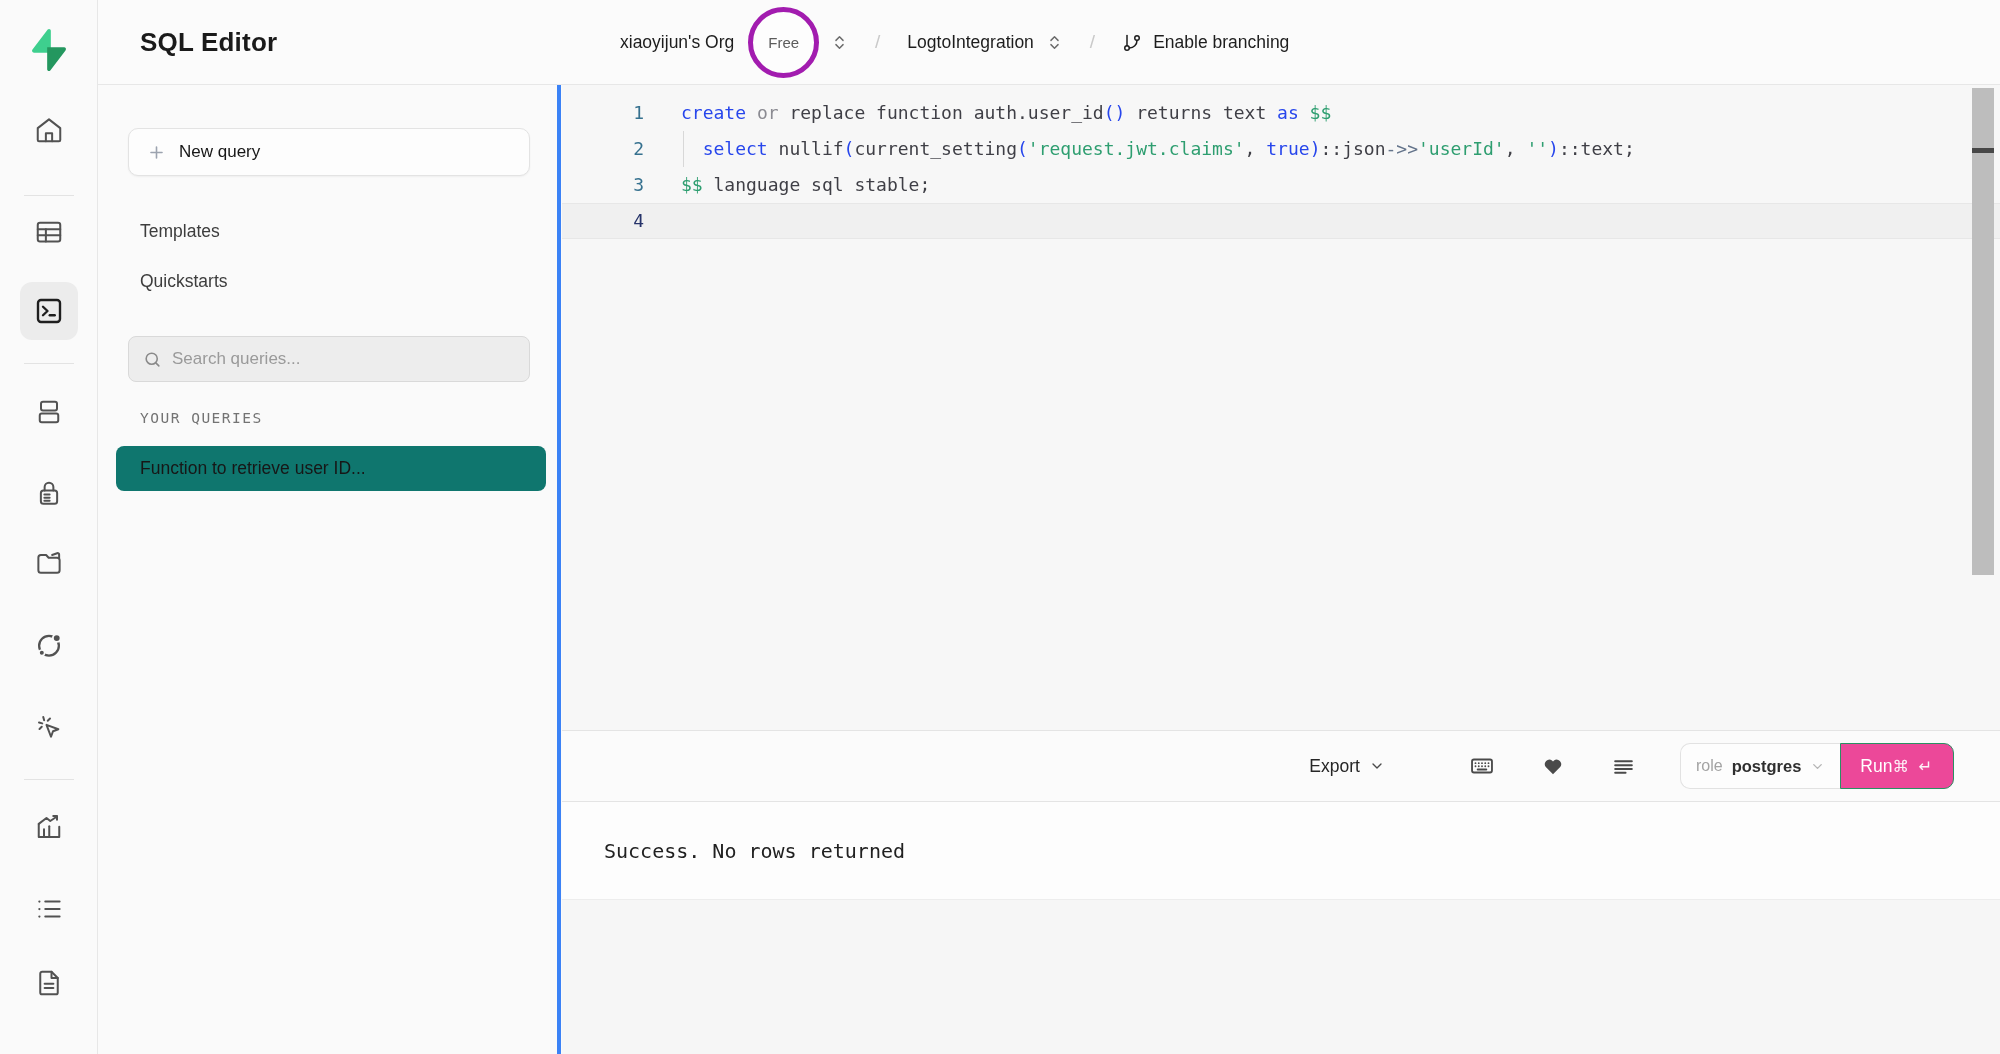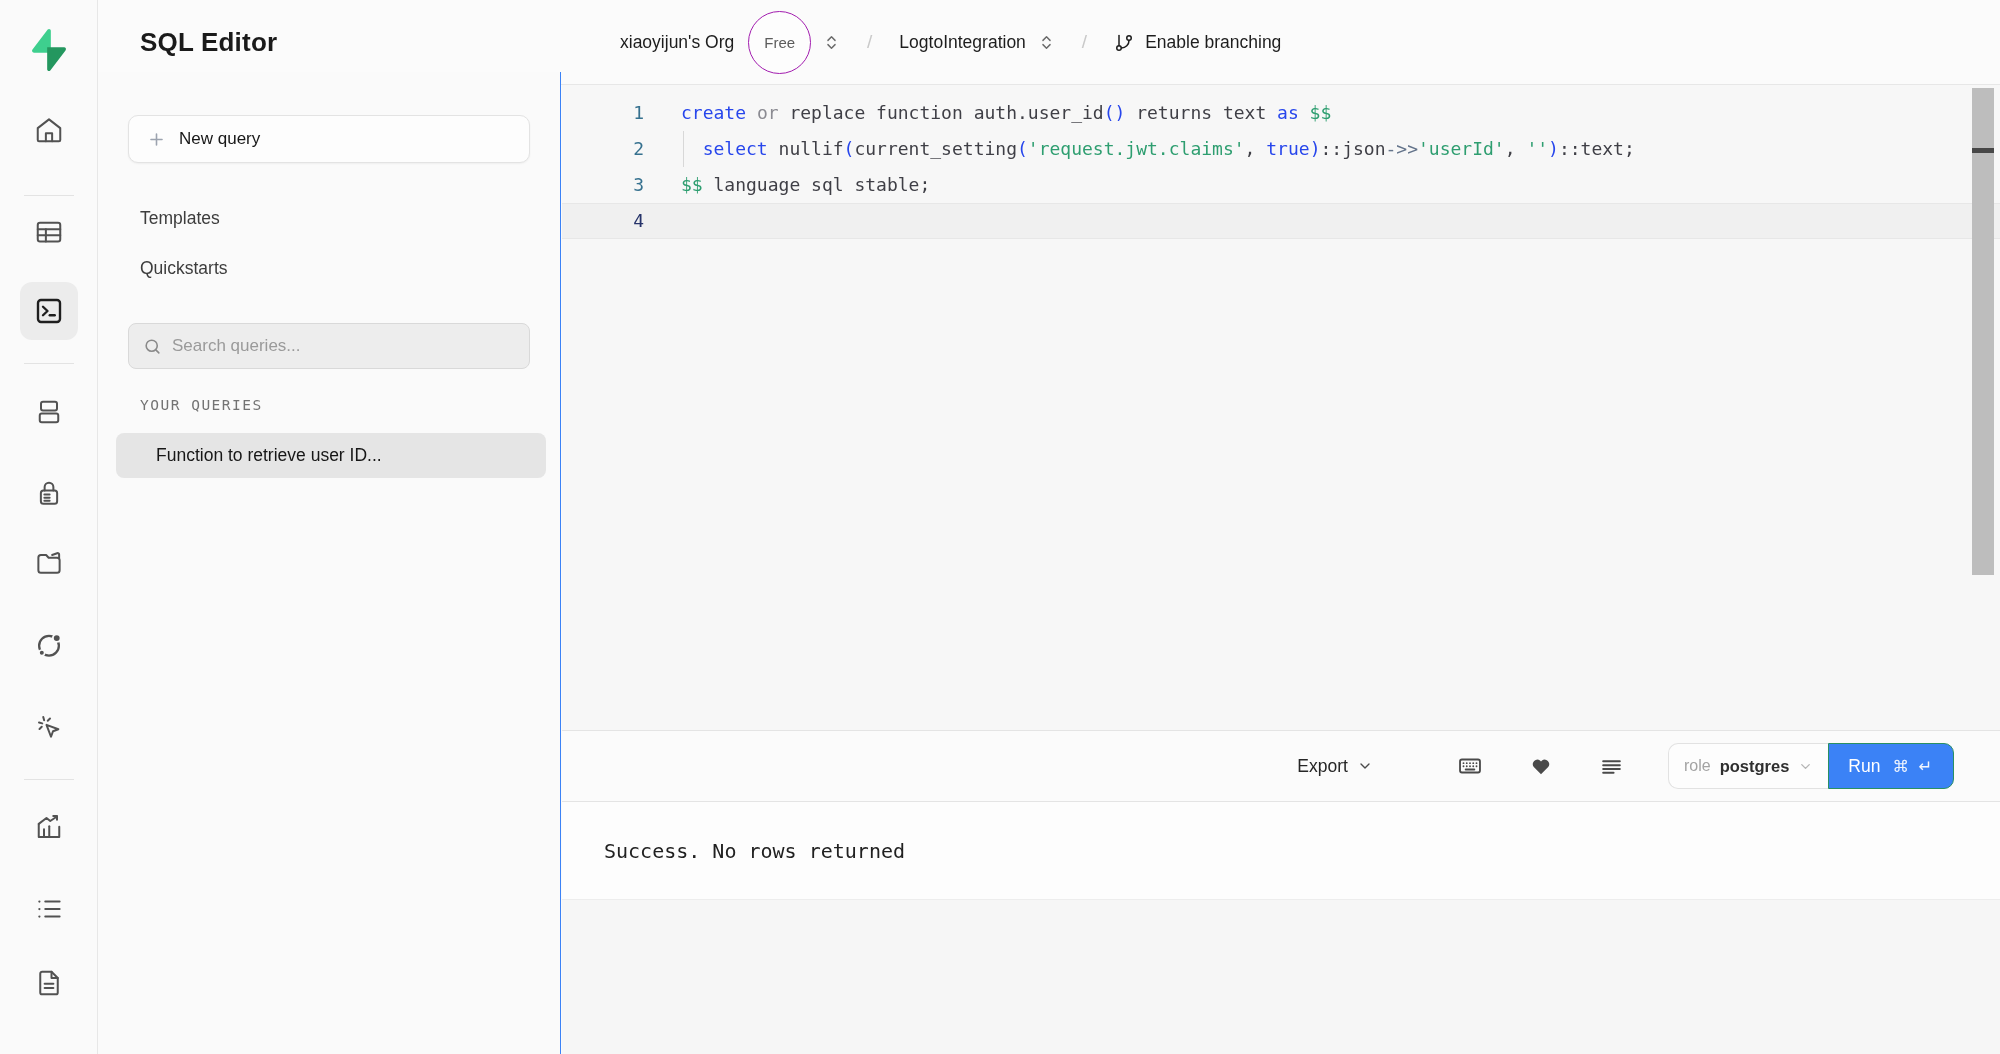--- a/index.html
+++ b/index.html
@@ -15,34 +15,34 @@
   .rail { position:absolute; left:0; top:0; width:98px; height:100%; background:#fafafa; border-right:1px solid #e7e7e7; }
   .rail-item { position:absolute; left:50%; transform:translate(-50%,-50%); display:flex; align-items:center; justify-content:center; cursor:pointer; }
   .rail-div { position:absolute; left:24px; width:50px; height:1px; background:#e3e3e3; }
   .rail-active-tile { position:absolute; left:50%; top:311px; transform:translate(-50%,-50%); width:58px; height:58px; background:#ececec; border-radius:12px; }
 
   
   .header { position:absolute; left:98px; top:0; right:0; height:85px; background:#fbfbfb; border-bottom:1px solid #e7e7e7; }
   .page-title { position:absolute; left:42px; top:50%; transform:translateY(-50%); font-size:26px; font-weight:600; color:#1a1a1a; letter-spacing:.2px; }
   .crumbs { position:absolute; left:522px; top:0; height:100%; display:flex; align-items:center; font-size:17.5px; color:#1d1d1d; }
   .crumb-sep { color:#c9c9c9; font-size:19px; margin:0 27px; }
-  .plan-pill { margin-left:14px; padding:22px 15px; border:1px solid #a21caf; border-radius:999px; background:#fdfdfd; font-size:15px; color:#5c5c5c; }
+  .plan-pill { margin-left:14px; padding:22px 15px; border:5px solid #a21caf; border-radius:999px; background:#fdfdfd; font-size:15px; color:#5c5c5c; }
   .chev-updown { margin-left:12px; }
   .branch-wrap { display:flex; align-items:flex-end; gap:11px; cursor:pointer; }
 
   
-  .panel { position:absolute; left:98px; top:72px; width:463px; bottom:0; background:#fafafa; border-right:1px solid #3b82f6; }
+  .panel { position:absolute; left:98px; top:85px; width:463px; bottom:0; background:#fafafa; border-right:4px solid #3b82f6; }
   .new-query-btn { position:absolute; left:30px; top:43px; width:402px; height:48px; background:#fdfdfd; border:1px solid #e3e3e3; border-radius:10px; box-shadow:0 1px 2px rgba(0,0,0,.05); display:flex; align-items:center; padding:0 18px; gap:13px; cursor:pointer; }
   .new-query-btn span.lbl { font-size:17px; color:#171717; }
   .panel-link { position:absolute; left:42px; font-size:17.5px; color:#3d3d3d; cursor:pointer; }
   .search-box { position:absolute; left:30px; top:251px; width:402px; height:46px; background:#ededed; border:1px solid #d9d9d9; border-radius:8px; display:flex; align-items:center; padding:0 14px; gap:10px; }
   .search-box input { flex:1; border:none; outline:none; background:transparent; font-size:17px; color:#333; font-family:"Liberation Sans",sans-serif; }
   .search-box input::placeholder { color:#9a9a9a; }
   .section-label { position:absolute; left:42px; top:325px; font-family:"DejaVu Sans Mono",monospace; font-size:14.5px; letter-spacing:1.5px; color:#737373; }
-  .query-item { position:absolute; left:18px; top:361px; width:430px; height:45px; background:#e5e5e5; border-radius:8px; display:flex; align-items:center; padding:0 40px; font-size:17.5px; color:#171717; cursor:pointer; white-space:nowrap; overflow:hidden; }
+  .query-item { position:absolute; left:18px; top:361px; width:430px; height:45px; background:#0f766e; border-radius:8px; display:flex; align-items:center; padding:0 24px; font-size:17.5px; color:#171717; cursor:pointer; white-space:nowrap; overflow:hidden; }
 
   
   .editor { position:absolute; left:562px; top:85px; right:0; height:645px; background:#f7f7f7; overflow:hidden; cursor:text; }
   .code-lines { position:absolute; left:0; top:10px; right:0; }
   .line { display:flex; height:36px; font-family:"DejaVu Sans Mono",monospace; font-size:18px; line-height:36px; }
   .line .ln { width:82px; text-align:right; color:#36718f; flex:0 0 auto; }
   .line .code { padding-left:37px; white-space:pre; color:#3f3f46; }
   .line.cur { background:#f0f0f0; box-shadow: inset 0 1px 0 rgba(0,0,0,.035), inset 0 -1px 0 rgba(0,0,0,.035); }
   .line.cur .ln { color:#27346a; }
   .tok-kw { color:#2746ec; }
@@ -60,21 +60,21 @@
   .tab { position:relative; display:flex; align-items:center; padding:0 4px; margin-right:40px; font-size:17.5px; color:#6f6f6f; cursor:pointer; }
   .tab.active { color:#141414; }
   .tab.active::after { content:""; position:absolute; left:0; right:0; bottom:-1px; height:3px; background:#1a1a1a; }
   .tb-right { margin-left:auto; display:flex; align-items:center; margin-right:46px; }
   .export-btn { display:flex; align-items:center; gap:9px; font-size:17.5px; color:#262626; cursor:pointer; }
   .tb-ic { margin-left:46px; cursor:pointer; display:flex; align-items:center; }
   .tb-ic.first { margin-left:84px; }
   .role-select { margin-left:44px; height:46px; display:flex; align-items:center; gap:9px; padding:17px 15px; background:#fdfdfd; border:1px solid #e2e2e2; border-right:none; border-radius:10px 0 0 10px; cursor:pointer; }
   .role-prefix { font-size:16px; color:#a3a3a3; }
   .role-value { font-size:16.5px; color:#2f2f2f; font-weight:600; }
-  .run-btn { height:46px; display:flex; align-items:center; gap:12px; padding:0 19px; background:#3b82f6; border:1px solid #2a9063; border-radius:10px; border-top-left-radius:0; border-bottom-left-radius:0; color:#fff; cursor:pointer; }
+  .run-btn { height:46px; display:flex; align-items:center; padding:0 19px; background:#ec4899; border:1px solid #2a9063; border-radius:10px; border-top-left-radius:0; border-bottom-left-radius:0; color:#fff; cursor:pointer; }
   .run-label { font-size:17.5px; }
   .run-shortcut { font-size:16.5px; opacity:.92; font-family:"DejaVu Sans",sans-serif; letter-spacing:2px; }
 
   
   .results-band { position:absolute; left:562px; top:802px; right:0; height:97px; background:#fdfdfd; display:flex; align-items:center; padding-left:42px; }
   .results-msg { font-family:"DejaVu Sans Mono",monospace; font-size:20px; color:#212121; }
   .results-rest { position:absolute; left:562px; top:899px; right:0; bottom:0; background:#f6f6f6; border-top:1px solid #ededed; }
 </style>
 </head>
 <body>

